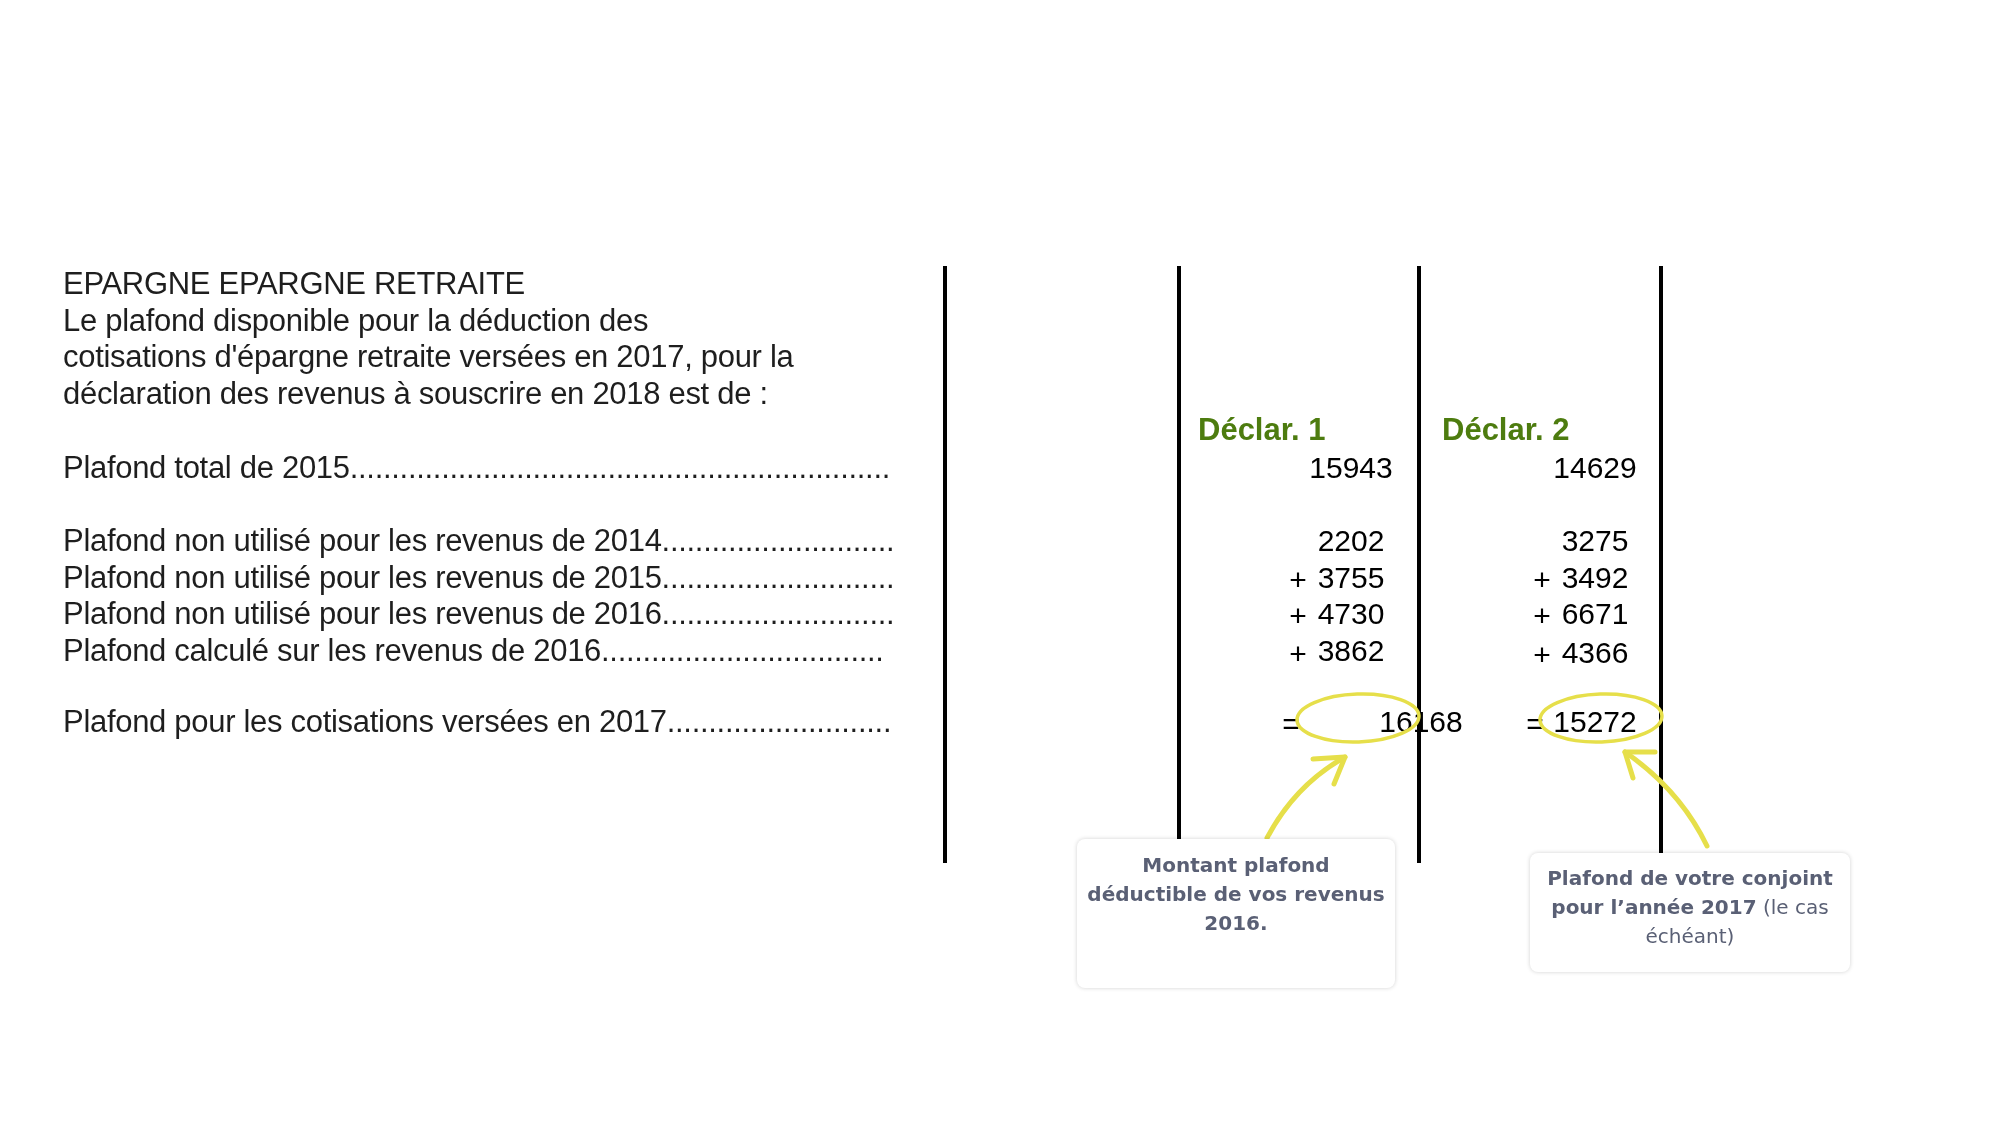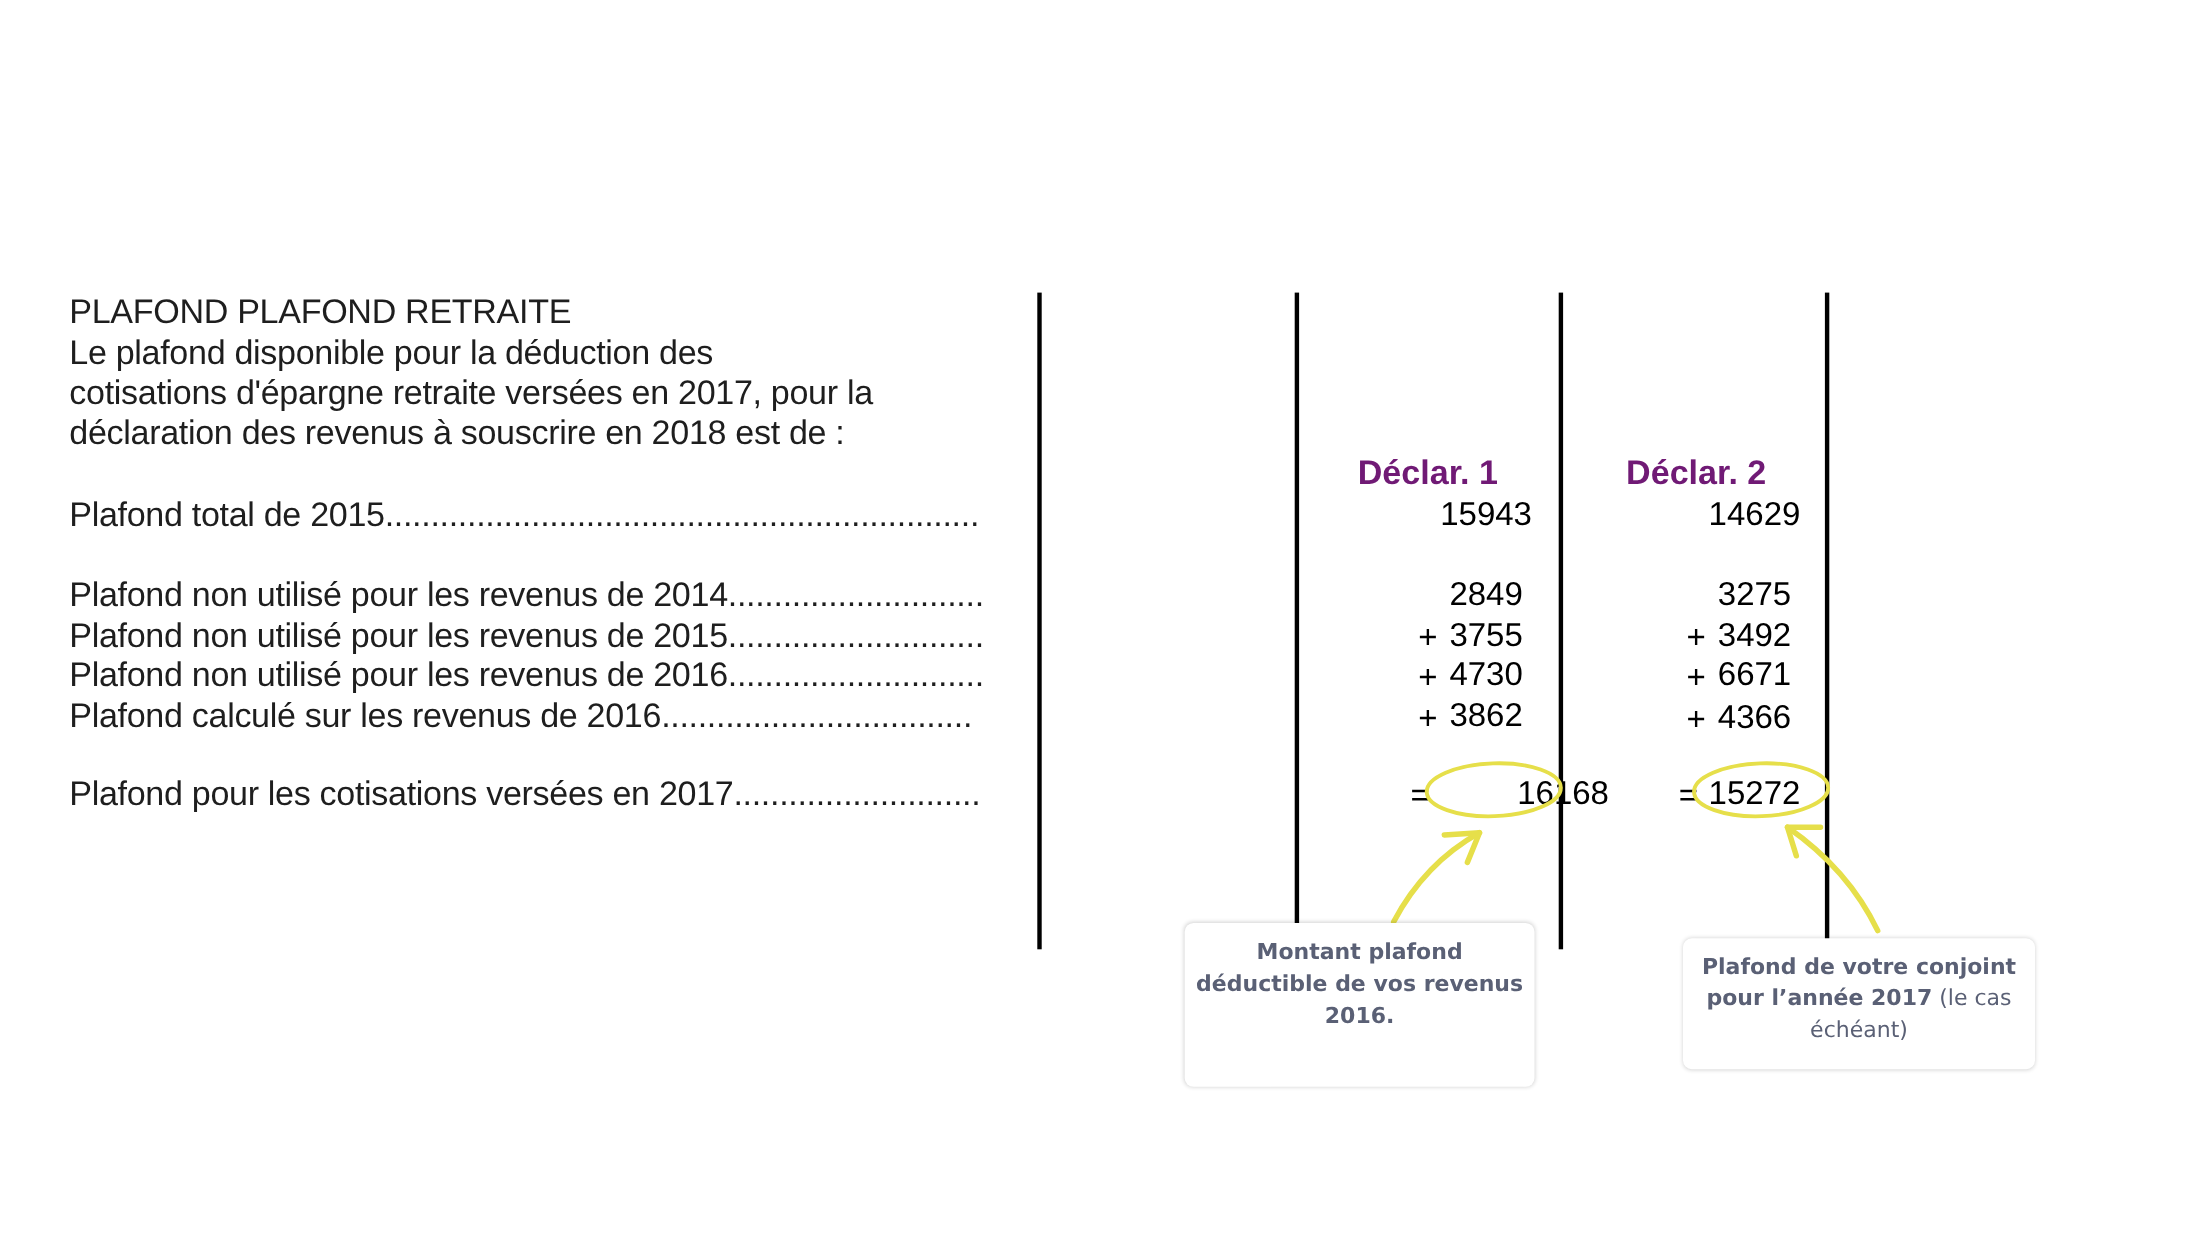--- a/index.html
+++ b/index.html
@@ -3,53 +3,53 @@
 <meta charset="utf-8">
 <style>
   html, body { margin:0; padding:0; background:#ffffff; }
   body { width:2000px; height:1125px; position:relative; overflow:hidden;
          font-family:"Liberation Sans", sans-serif; color:#1e1e1e; }
   .abs { position:absolute; }
   .intro { left:63px; top:266px; font-size:31px; line-height:36.5px; color:#1e1e1e; letter-spacing:-0.3px; }
   .intro div { white-space:nowrap; }
   .row-label { left:63px; font-size:31px; line-height:36px; white-space:nowrap; color:#1e1e1e; letter-spacing:-0.3px; }
   .vline { position:absolute; width:4px; background:#000; }
-  .col-head { font-weight:bold; font-size:31px; line-height:36px; text-align:center; width:200px; color:#701a75; }
+  .col-head { font-weight:bold; font-size:31px; line-height:36px; text-align:left; width:200px; color:#4d7c0f; }
   .num { font-size:30px; line-height:36px; text-align:center; width:120px; color:#000; }
   .op { font-size:30px; line-height:36px; width:30px; text-align:center; color:#000; }
   .callout { position:absolute; background:#fff; border-radius:8px;
              box-shadow:0 0 4px rgba(0,0,0,0.18); text-align:center;
              font-family:"DejaVu Sans", sans-serif; color:#5a6075; font-size:20px; line-height:29px; }
   .callout b { font-weight:bold; }
   svg.overlay { position:absolute; left:0; top:0; }
 </style>
 </head>
 <body>
 
 <div class="abs intro">
-  <div>PLAFOND PLAFOND RETRAITE</div>
+  <div>EPARGNE EPARGNE RETRAITE</div>
   <div>Le plafond disponible pour la déduction des</div>
   <div>cotisations d'épargne retraite versées en 2017, pour la</div>
   <div>déclaration des revenus à souscrire en 2018 est de :</div>
 </div>
 
 <div class="vline" style="left:943px; top:266px; height:597px;"></div>
 <div class="vline" style="left:1177px; top:266px; height:580px;"></div>
 <div class="vline" style="left:1417px; top:266px; height:597px;"></div>
 <div class="vline" style="left:1659px; top:266px; height:590px;"></div>
 
 <div class="abs col-head" style="left:1198px; top:412px;">Déclar. 1</div>
 <div class="abs col-head" style="left:1442px; top:412px;">Déclar. 2</div>
 
 <div class="abs row-label" style="top:450px;">Plafond total de 2015.................................................................</div>
 <div class="abs num" style="left:1291px; top:450px;">15943</div>
 <div class="abs num" style="left:1535px; top:450px;">14629</div>
 
 <div class="abs row-label" style="top:523px;">Plafond non utilisé pour les revenus de 2014............................</div>
-<div class="abs num" style="left:1291px; top:523px;">2849</div>
+<div class="abs num" style="left:1291px; top:523px;">2202</div>
 <div class="abs num" style="left:1535px; top:523px;">3275</div>
 
 <div class="abs row-label" style="top:560px;">Plafond non utilisé pour les revenus de 2015............................</div>
 <div class="abs op" style="left:1283px; top:562px;">+</div>
 <div class="abs num" style="left:1291px; top:560px;">3755</div>
 <div class="abs op" style="left:1527px; top:562px;">+</div>
 <div class="abs num" style="left:1535px; top:560px;">3492</div>
 
 <div class="abs row-label" style="top:596px;">Plafond non utilisé pour les revenus de 2016............................</div>
 <div class="abs op" style="left:1283px; top:598px;">+</div>

